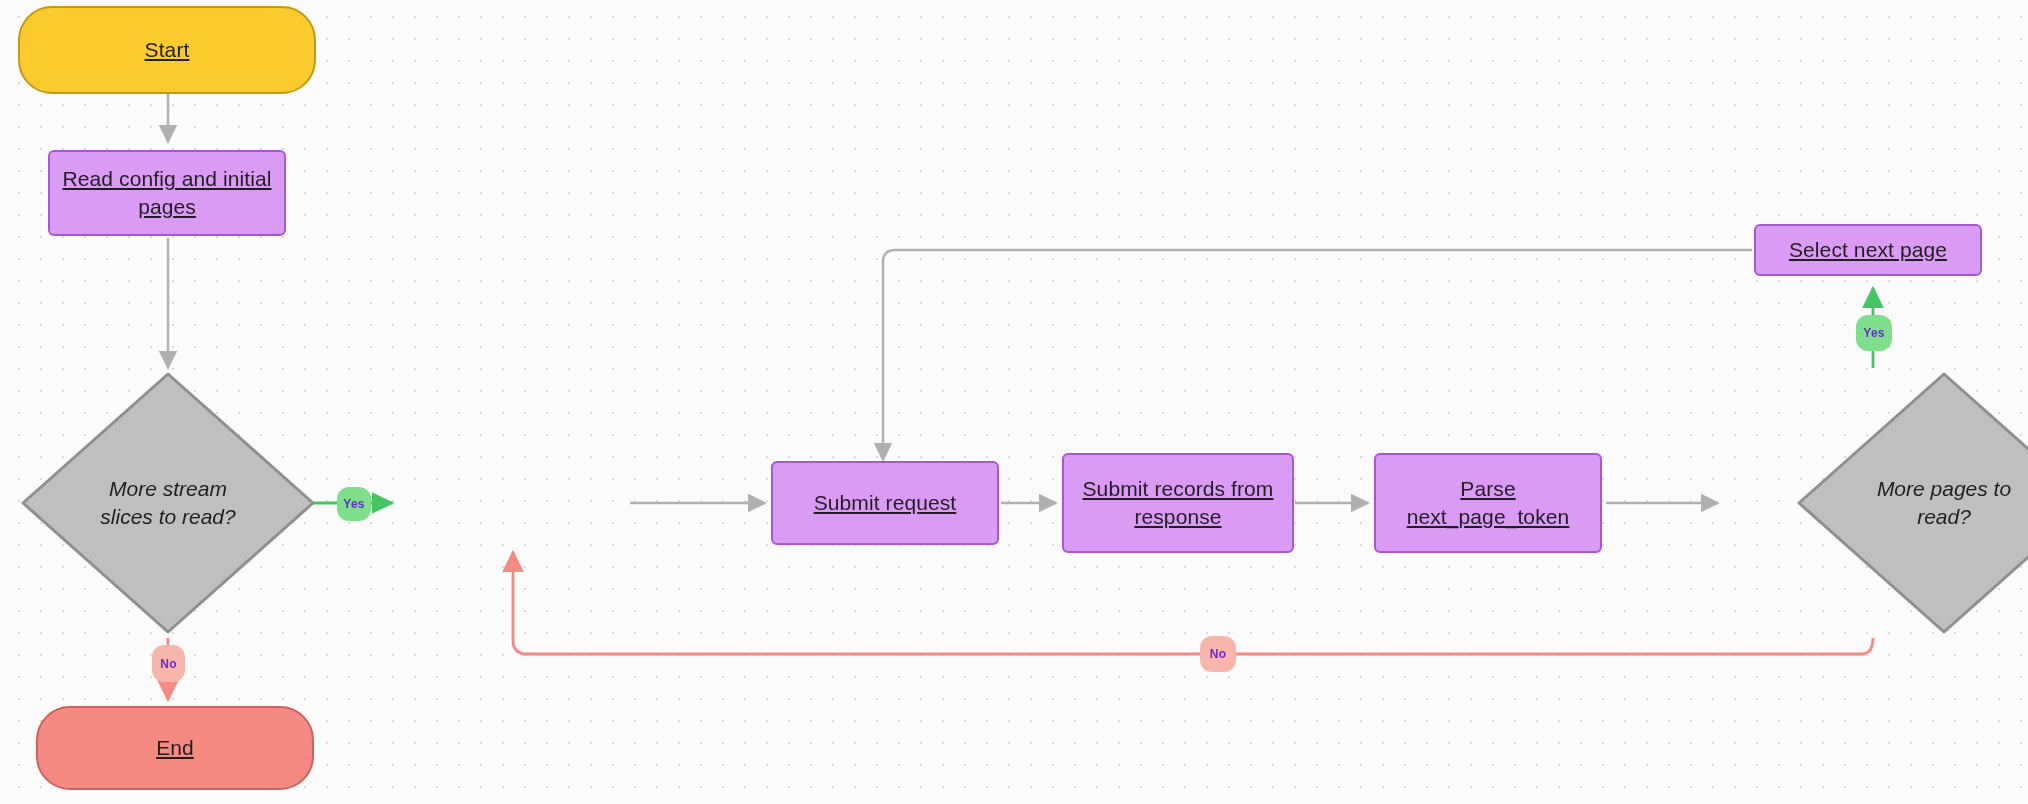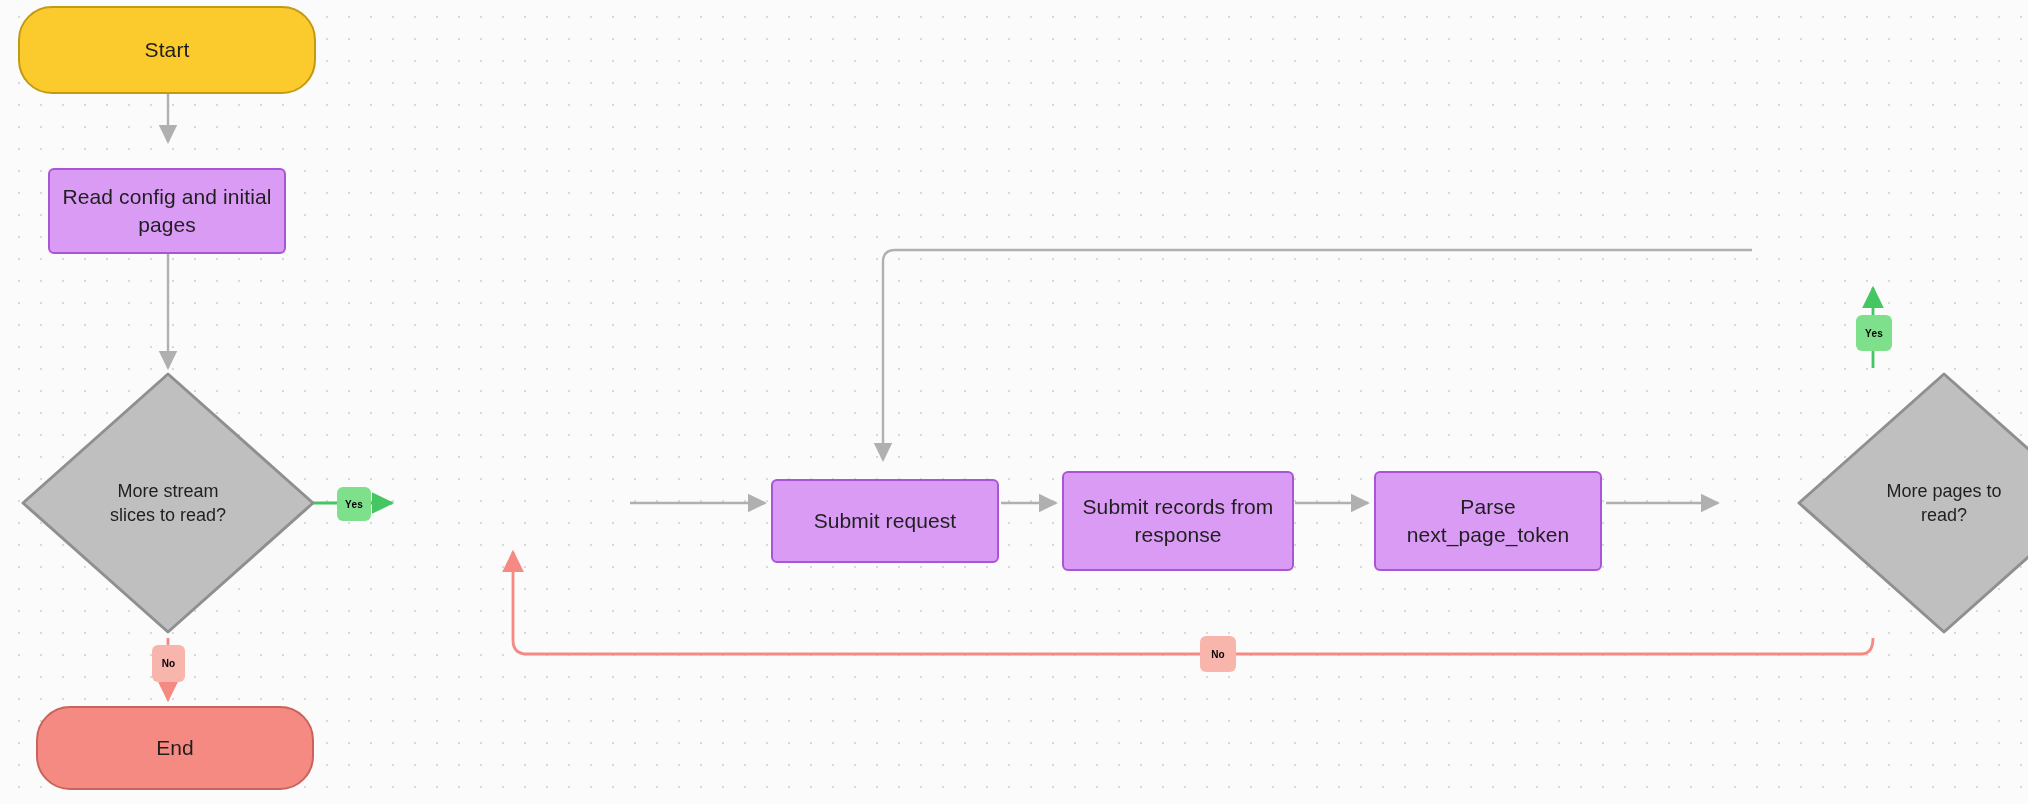--- a/index.html
+++ b/index.html
@@ -29,61 +29,62 @@
     position: absolute;
     box-sizing: border-box;
     display: flex;
     align-items: center;
     justify-content: center;
     text-align: center;
     color: #1f1f1f;
     font-size: 21px;
     line-height: 1.32;
     letter-spacing: 0.1px;
+    text-decoration: underline;
   }
   .node-terminal {
     border-radius: 34px;
     border: 2px solid;
   }
   .node-process {
     border-radius: 6px;
     border: 2px solid;
-    margin-top: 18px;
   }
   .node-decision-wrap {
     position: absolute;
     display: flex;
     align-items: center;
     justify-content: center;
   }
   .diamond-shape {
     position: absolute;
     left: 0; top: 0;
     width: 100%;
     height: 100%;
   }
   .decision-label {
     position: relative;
     z-index: 2;
     text-align: center;
     color: #1f1f1f;
-    font-size: 18px;
+    font-size: 21px;
     line-height: 1.35;
     pointer-events: none;
+    font-style: italic;
   }
   .edge-label {
     position: absolute;
     box-sizing: border-box;
     display: flex;
     align-items: center;
     justify-content: center;
-    font-size: 10px;
+    font-size: 12px;
     font-weight: 600;
-    color: #000000;
-    border-radius: 6px;
+    color: #6d28d9;
+    border-radius: 12px;
     letter-spacing: 0.2px;
   }
   .edge-label-yes { background: #7ee08b; }
   .edge-label-no  { background: #f8b5ab; }
 </style>
 </head>
 <body>
 
 <div id="canvas">
 
@@ -170,20 +171,23 @@
   <div class="node-decision-wrap" style="left:1796px; top:371px; width:296px; height:264px;">
     <svg class="diamond-shape" viewBox="0 0 296 264" preserveAspectRatio="none">
       <polygon points="148,3 293,132 148,261 3,132" fill="#bfbfbf" stroke="#8f8f8f" stroke-width="3" stroke-linejoin="round"></polygon>
     </svg>
     <div class="decision-label">
       <span>More pages to</span><br>
       <span>read?</span>
     </div>
   </div>
 
+  <div class="node node-process" style="left:1754px; top:224px; width:228px; height:52px; background:#da9bf5; border-color:#a855d6;">
+    <span>Select next page</span>
+  </div>
 
   <div class="edge-label edge-label-yes" style="left:337px; top:487px; width:34px; height:34px;">
     <span>Yes</span>
   </div>
 
   <div class="edge-label edge-label-no" style="left:152px; top:645px; width:33px; height:37px;">
     <span>No</span>
   </div>
 
   <div class="edge-label edge-label-yes" style="left:1856px; top:315px; width:36px; height:36px;">

